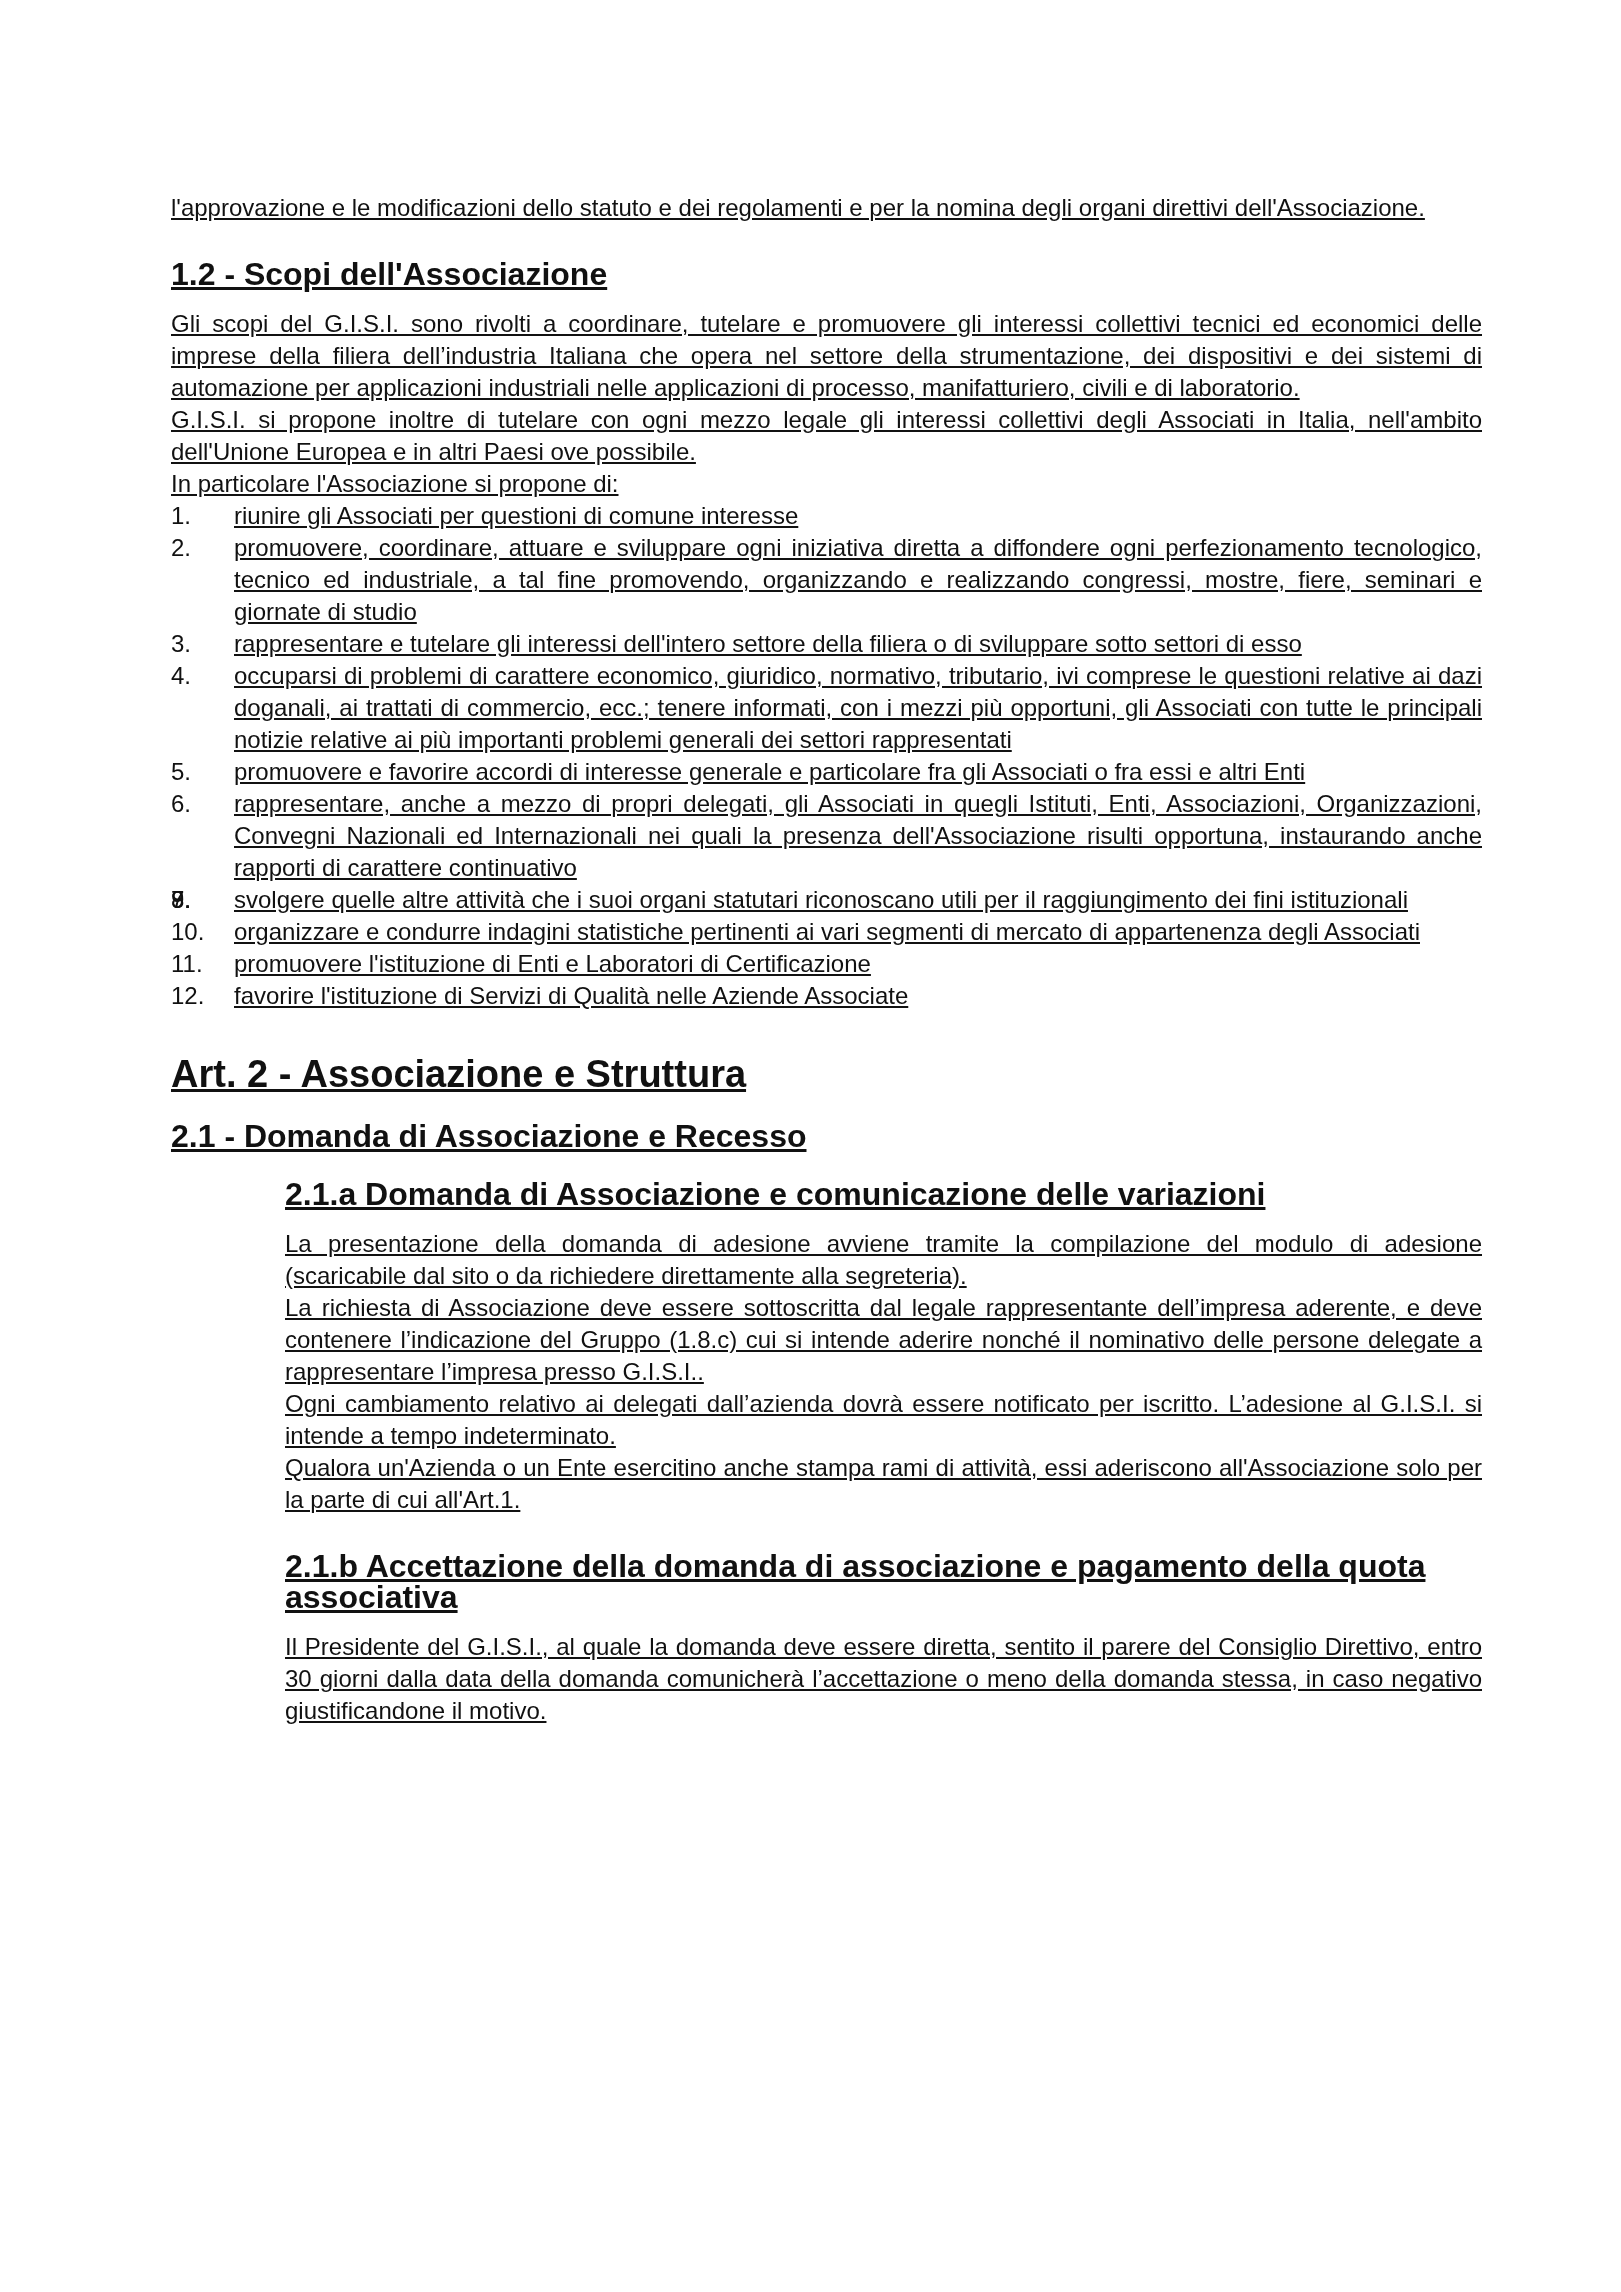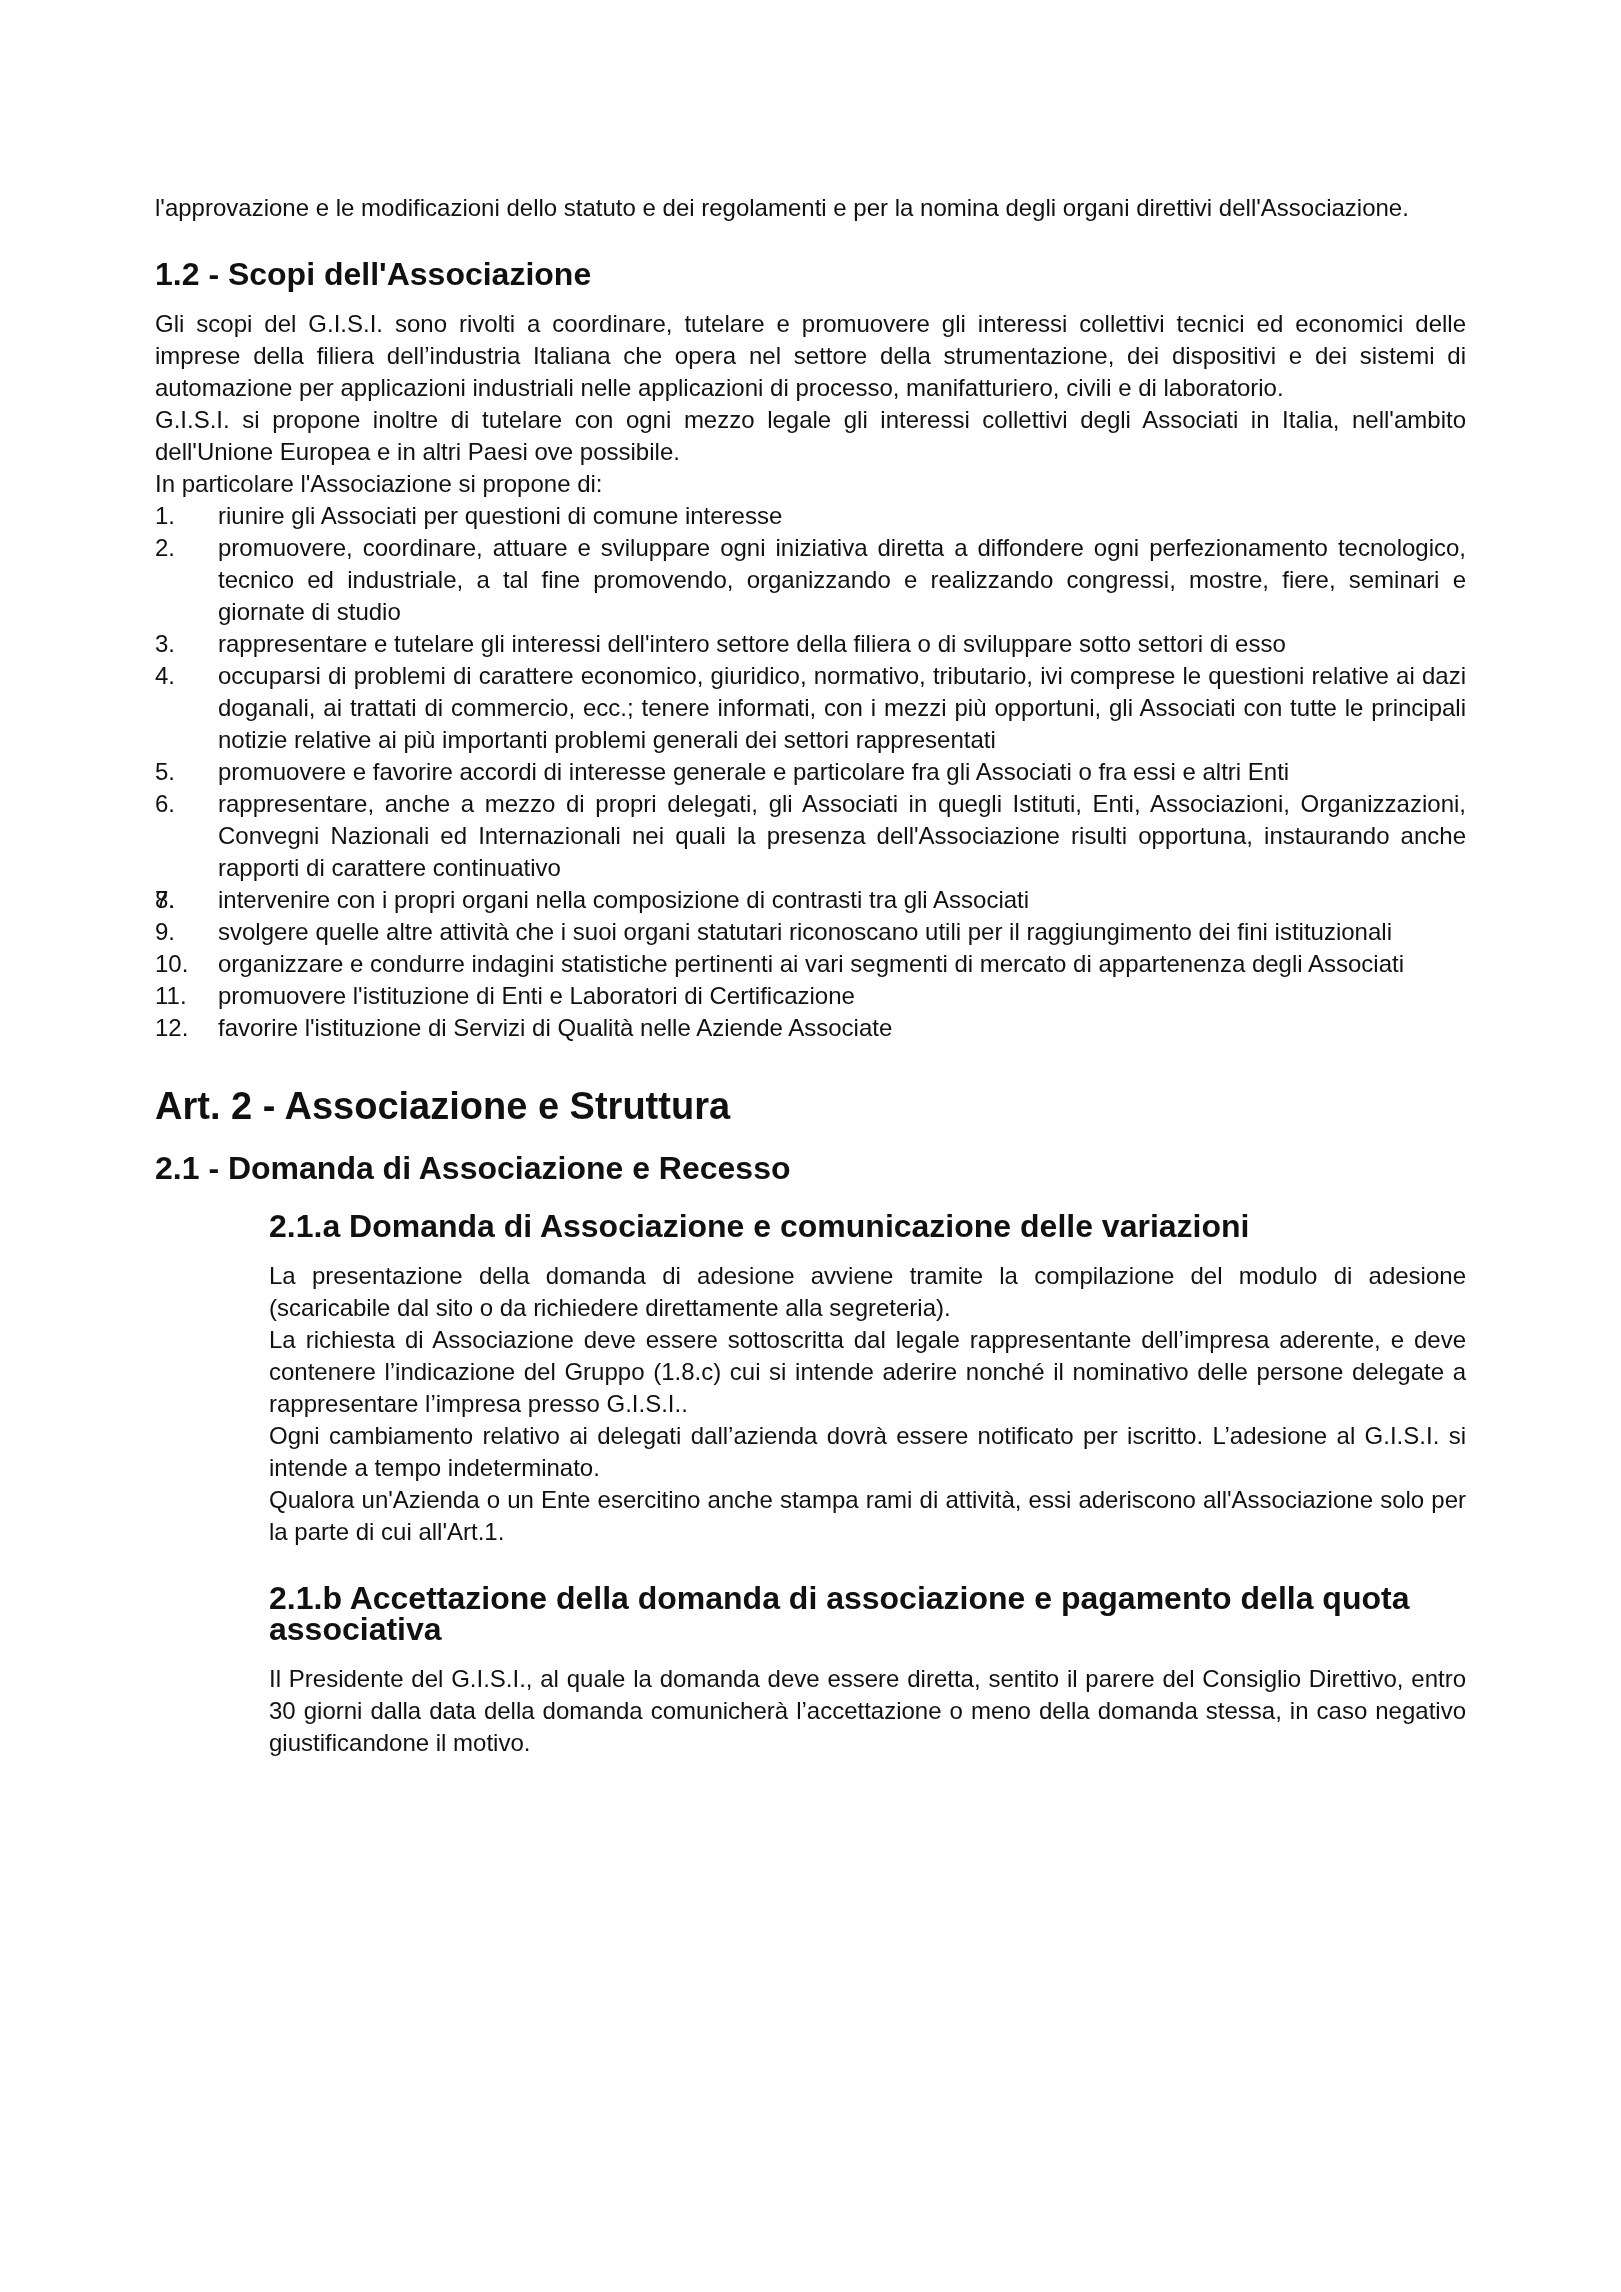--- a/index.html
+++ b/index.html
@@ -10,25 +10,26 @@
     body {
       width: 1621px;
       height: 2293px;
       position: relative;
       overflow: hidden;
       font-family: "Liberation Sans", sans-serif;
       color: #111111;
     }
     .page {
       position: absolute;
-      left: 155px;
+      left: 171px;
       top: 192px;
       width: 1311px;
       font-size: 24px;
       line-height: 32px;
+      text-decoration: underline;
     }
     .justify {
       text-align: justify;
       text-align-last: left;
     }
     p {
       margin: 0;
     }
     .h3 {
       font-weight: bold;
@@ -77,21 +78,21 @@
   <p>In particolare l'Associazione si propone di:</p>
 
   <ol class="scopi">
     <li><span class="num">1.</span><span>riunire gli Associati per questioni di comune interesse</span></li>
     <li><span class="num">2.</span><span>promuovere, coordinare, attuare e sviluppare ogni iniziativa diretta a diffondere ogni perfezionamento tecnologico, tecnico ed industriale, a tal fine promovendo, organizzando e realizzando congressi, mostre, fiere, seminari e giornate di studio</span></li>
     <li><span class="num">3.</span><span>rappresentare e tutelare gli interessi dell'intero settore della filiera o di sviluppare sotto settori di esso</span></li>
     <li><span class="num">4.</span><span>occuparsi di problemi di carattere economico, giuridico, normativo, tributario, ivi comprese le questioni relative ai dazi doganali, ai trattati di commercio, ecc.; tenere informati, con i mezzi più opportuni, gli Associati con tutte le principali notizie relative ai più importanti problemi generali dei settori rappresentati</span></li>
     <li><span class="num">5.</span><span>promuovere e favorire accordi di interesse generale e particolare fra gli Associati o fra essi e altri Enti</span></li>
     <li><span class="num">6.</span><span>rappresentare, anche a mezzo di propri delegati, gli Associati in quegli Istituti, Enti, Associazioni, Organizzazioni, Convegni Nazionali ed Internazionali nei quali la presenza dell'Associazione risulti opportuna, instaurando anche rapporti di carattere continuativo</span></li>
     <li><span class="num">7.</span></li>
-    <li><span class="num">8.</span><span>intervenire con i propri organi nella composizione di contrasti tra gli Associati</span></li>
+    <li><span class="num">8.</span></li>
     <li><span class="num">9.</span><span>svolgere quelle altre attività che i suoi organi statutari riconoscano utili per il raggiungimento dei fini istituzionali</span></li>
     <li><span class="num">10.</span><span>organizzare e condurre indagini statistiche pertinenti ai vari segmenti di mercato di appartenenza degli Associati</span></li>
     <li><span class="num">11.</span><span>promuovere l'istituzione di Enti e Laboratori di Certificazione</span></li>
     <li><span class="num">12.</span><span>favorire l'istituzione di Servizi di Qualità nelle Aziende Associate</span></li>
   </ol>
 
   <div class="h2 gap-top-l">Art. 2 - Associazione e Struttura</div>
 
   <div class="h3 gap-top-s">2.1 - Domanda di Associazione e Recesso</div>
 

